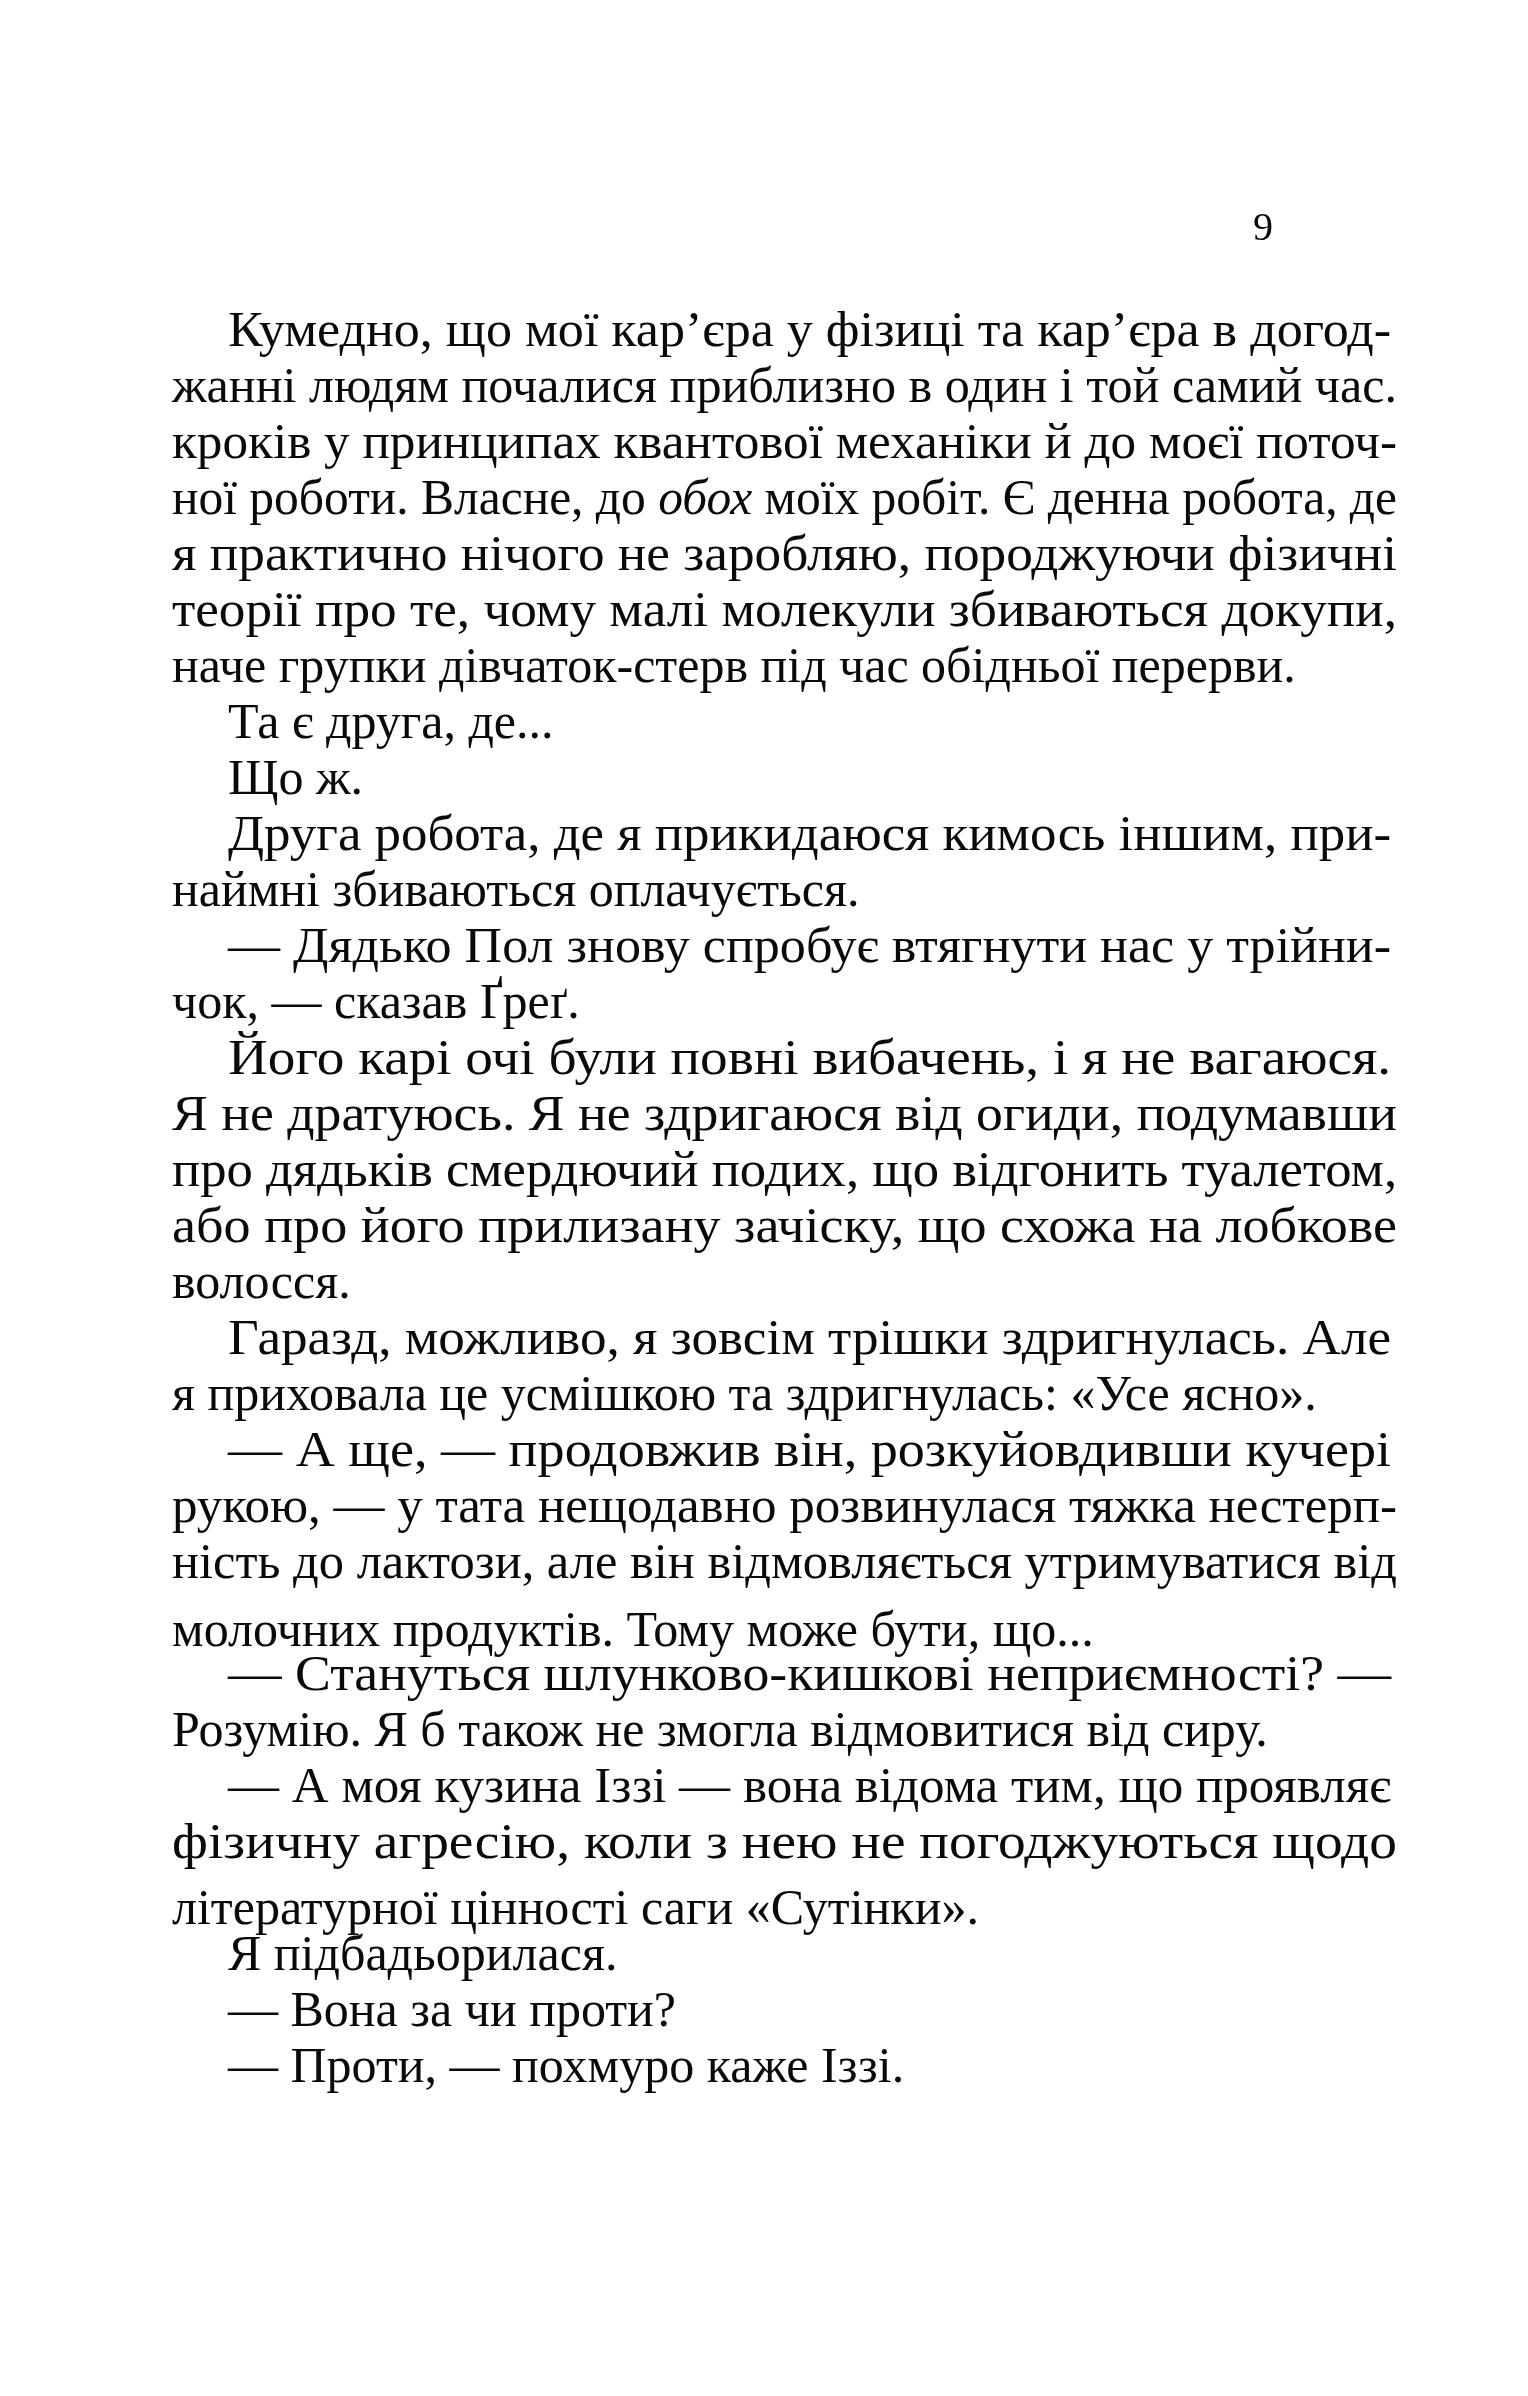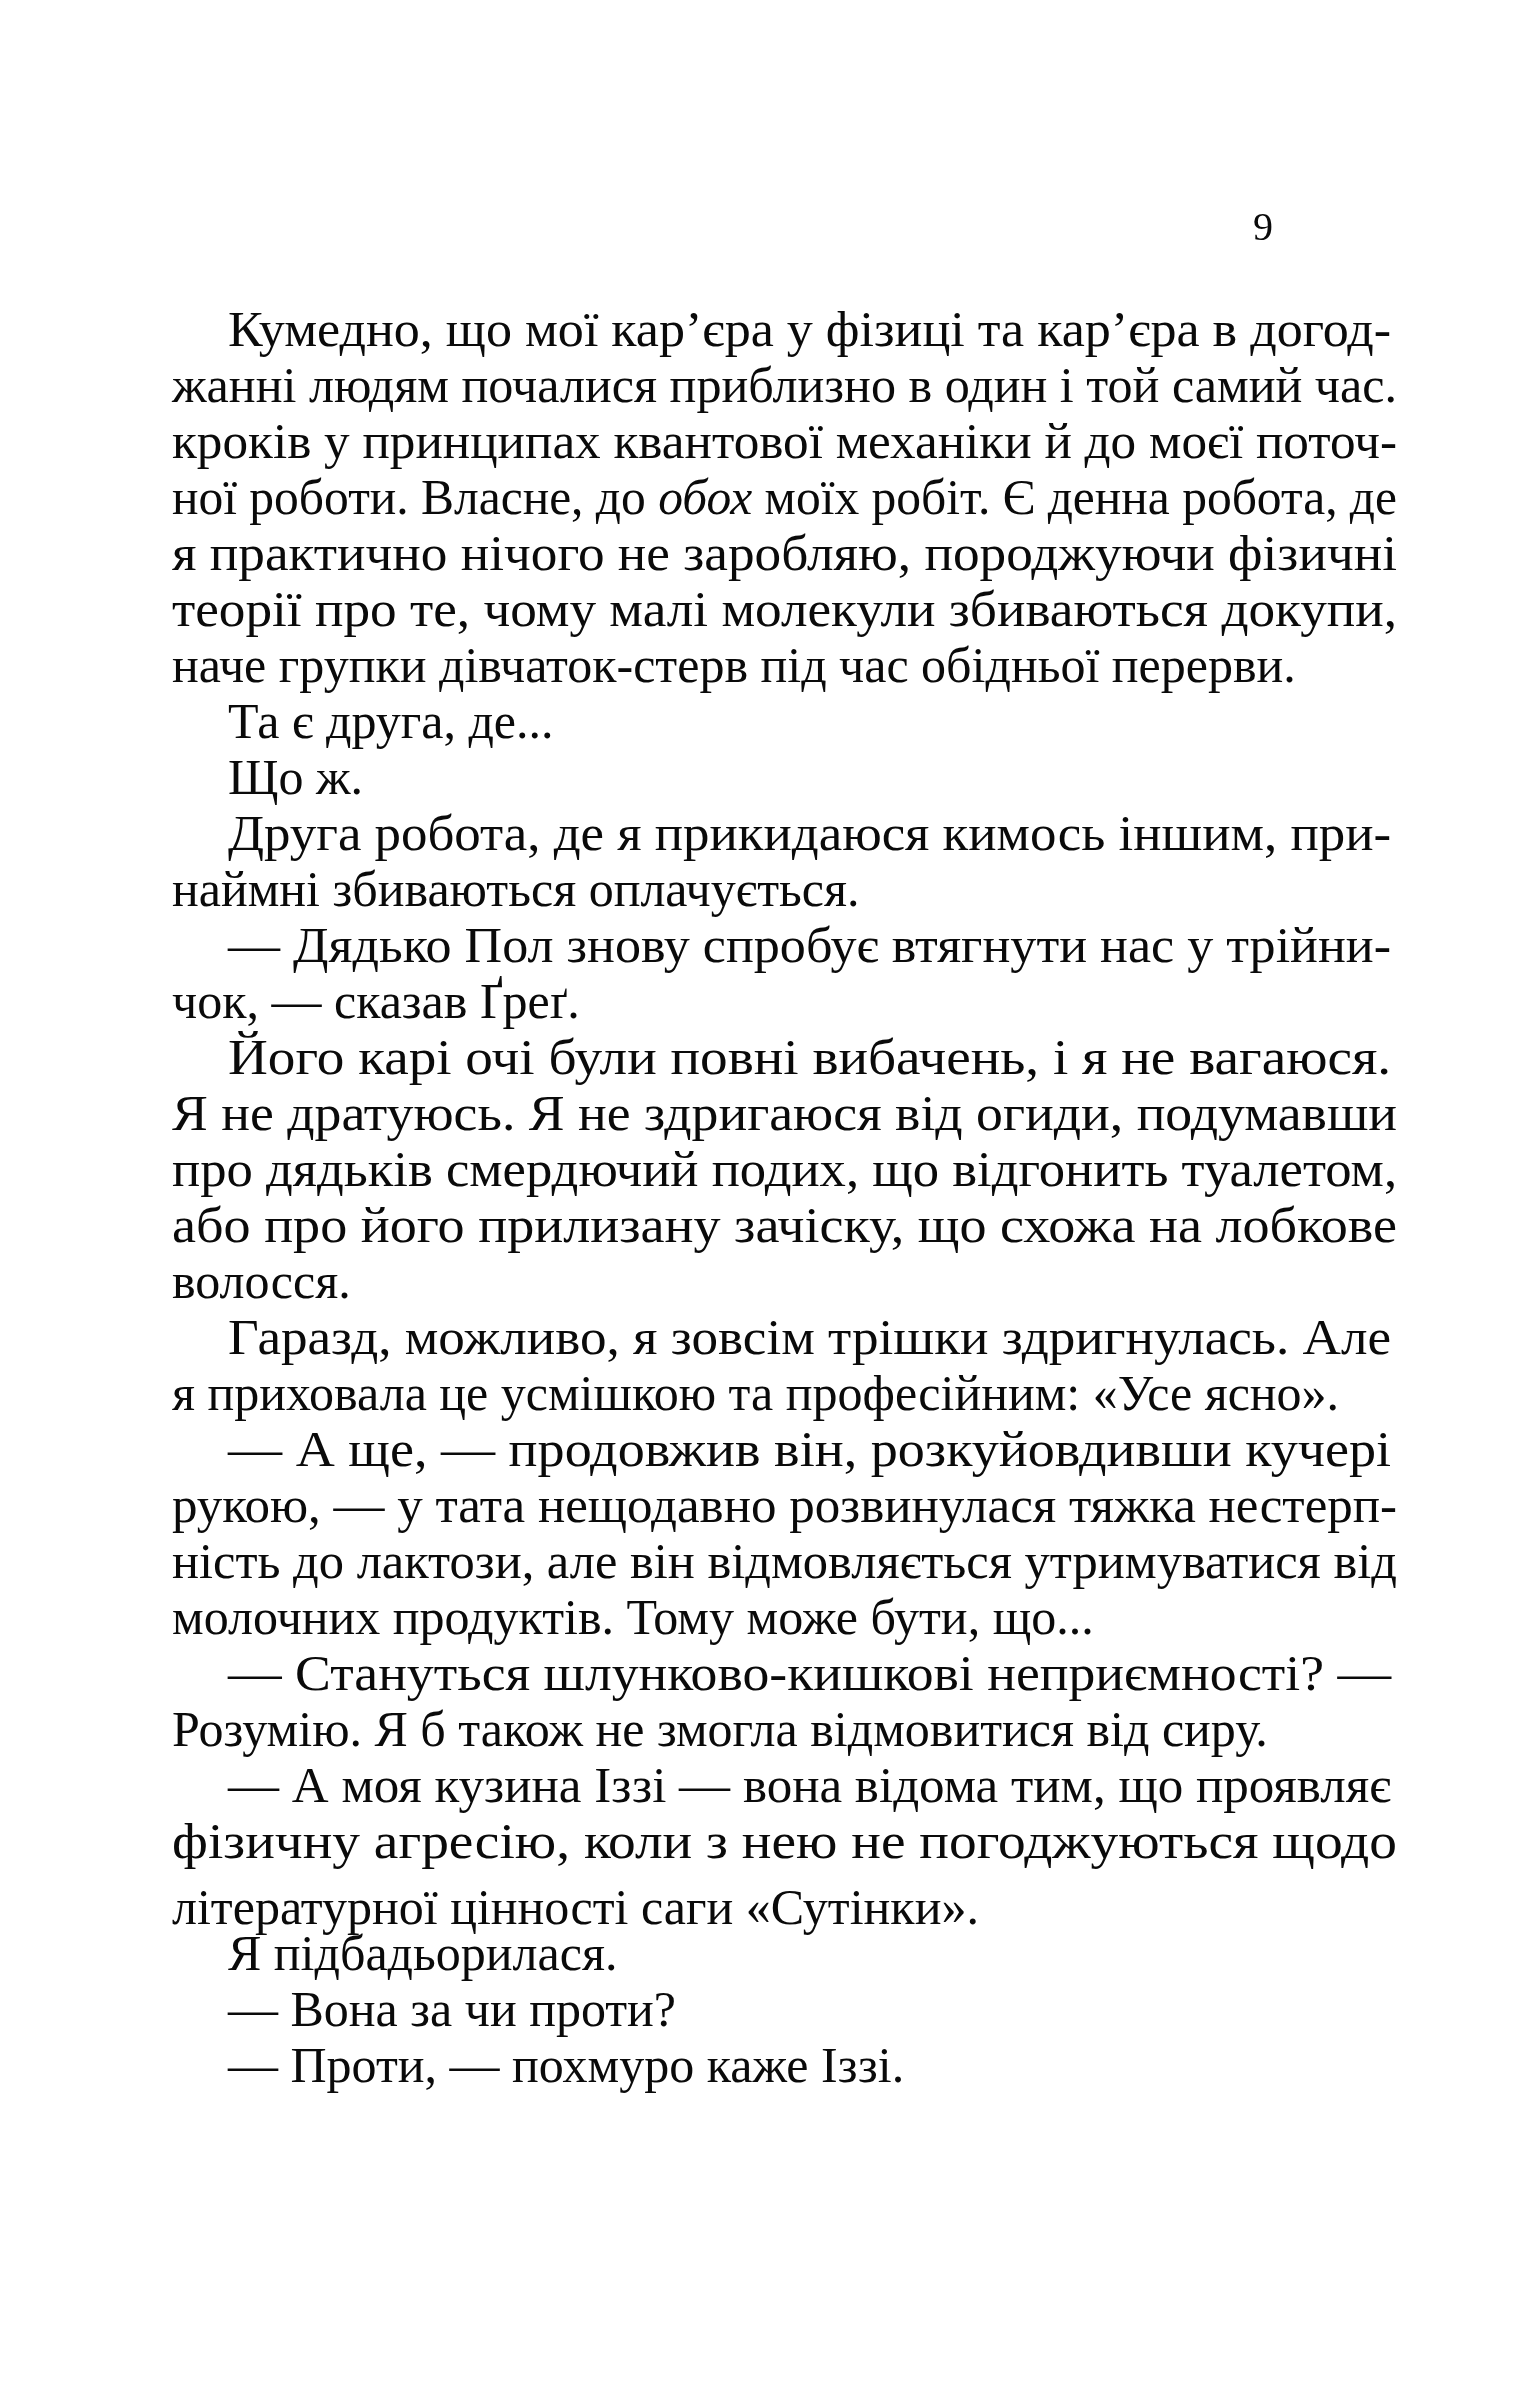--- a/index.html
+++ b/index.html
@@ -64,25 +64,25 @@
       <div class="line indent"><span class="fit" style="transform: scaleX(1.0572);"><span>Друга робота, де я прикидаюся кимось іншим, при-</span></span></div>
       <div class="line"><span class="fit" style="transform: scaleX(1);"><span>наймні збиваються оплачується.</span></span></div>
       <div class="line indent"><span class="fit" style="transform: scaleX(1.0415);"><span>— Дядько Пол знову спробує втягнути нас у трійни-</span></span></div>
       <div class="line"><span class="fit" style="transform: scaleX(1);"><span>чок, — сказав Ґреґ.</span></span></div>
       <div class="line indent"><span class="fit" style="transform: scaleX(1.1041);"><span>Його карі очі були повні вибачень, і я не вагаюся.</span></span></div>
       <div class="line"><span class="fit" style="transform: scaleX(1.074);"><span>Я не дратуюсь. Я не здригаюся від огиди, подумавши</span></span></div>
       <div class="line"><span class="fit" style="transform: scaleX(1.0527);"><span>про дядьків смердючий подих, що відгонить туалетом,</span></span></div>
       <div class="line"><span class="fit" style="transform: scaleX(1.0823);"><span>або про його прилизану зачіску, що схожа на лобкове</span></span></div>
       <div class="line"><span class="fit" style="transform: scaleX(1);"><span>волосся.</span></span></div>
       <div class="line indent"><span class="fit" style="transform: scaleX(1.0625);"><span>Гаразд, можливо, я зовсім трішки здригнулась. Але</span></span></div>
-      <div class="line"><span class="fit" style="transform: scaleX(1);"><span>я приховала це усмішкою та професійним: «Усе ясно».</span></span></div>
+      <div class="line"><span class="fit" style="transform: scaleX(1);"><span>я приховала це усмішкою та здригнулась: «Усе ясно».</span></span></div>
       <div class="line indent"><span class="fit" style="transform: scaleX(1.0822);"><span>— А ще, — продовжив він, розкуйовдивши кучері</span></span></div>
       <div class="line"><span class="fit" style="transform: scaleX(1.0193);"><span>рукою, — у тата нещодавно розвинулася тяжка нестерп-</span></span></div>
       <div class="line"><span class="fit" style="transform: scaleX(1.0093);"><span>ність до лактози, але він відмовляється утримуватися від</span></span></div>
-      <div class="line"><span class="fit" style="transform: scaleX(1);"><span>молочних продуктів. Тому може бути, що...</span></span></div>
+      <div class="line"><span class="fit" style="transform: scaleX(1); margin-top: 12px;"><span>молочних продуктів. Тому може бути, що...</span></span></div>
       <div class="line indent"><span class="fit" style="transform: scaleX(1.0736);"><span>— Стануться шлунково-кишкові неприємності? —</span></span></div>
       <div class="line"><span class="fit" style="transform: scaleX(1);"><span>Розумію. Я б також не змогла відмовитися від сиру.</span></span></div>
       <div class="line indent"><span class="fit" style="transform: scaleX(1.0206);"><span>— А моя кузина Іззі — вона відома тим, що проявляє</span></span></div>
       <div class="line"><span class="fit" style="transform: scaleX(1.1079);"><span>фізичну агресію, коли з нею не погоджуються щодо</span></span></div>
       <div class="line"><span class="fit" style="transform: scaleX(1); margin-top: 10px;"><span>літературної цінності саги «Сутінки».</span></span></div>
       <div class="line indent"><span class="fit" style="transform: scaleX(1);"><span>Я підбадьорилася.</span></span></div>
       <div class="line indent"><span class="fit" style="transform: scaleX(1); text-align: right;"><span>— Вона за чи проти?</span></span></div>
       <div class="line indent"><span class="fit" style="transform: scaleX(1);"><span>— Проти, — похмуро каже Іззі.</span></span></div>
     </div>
 </div>

